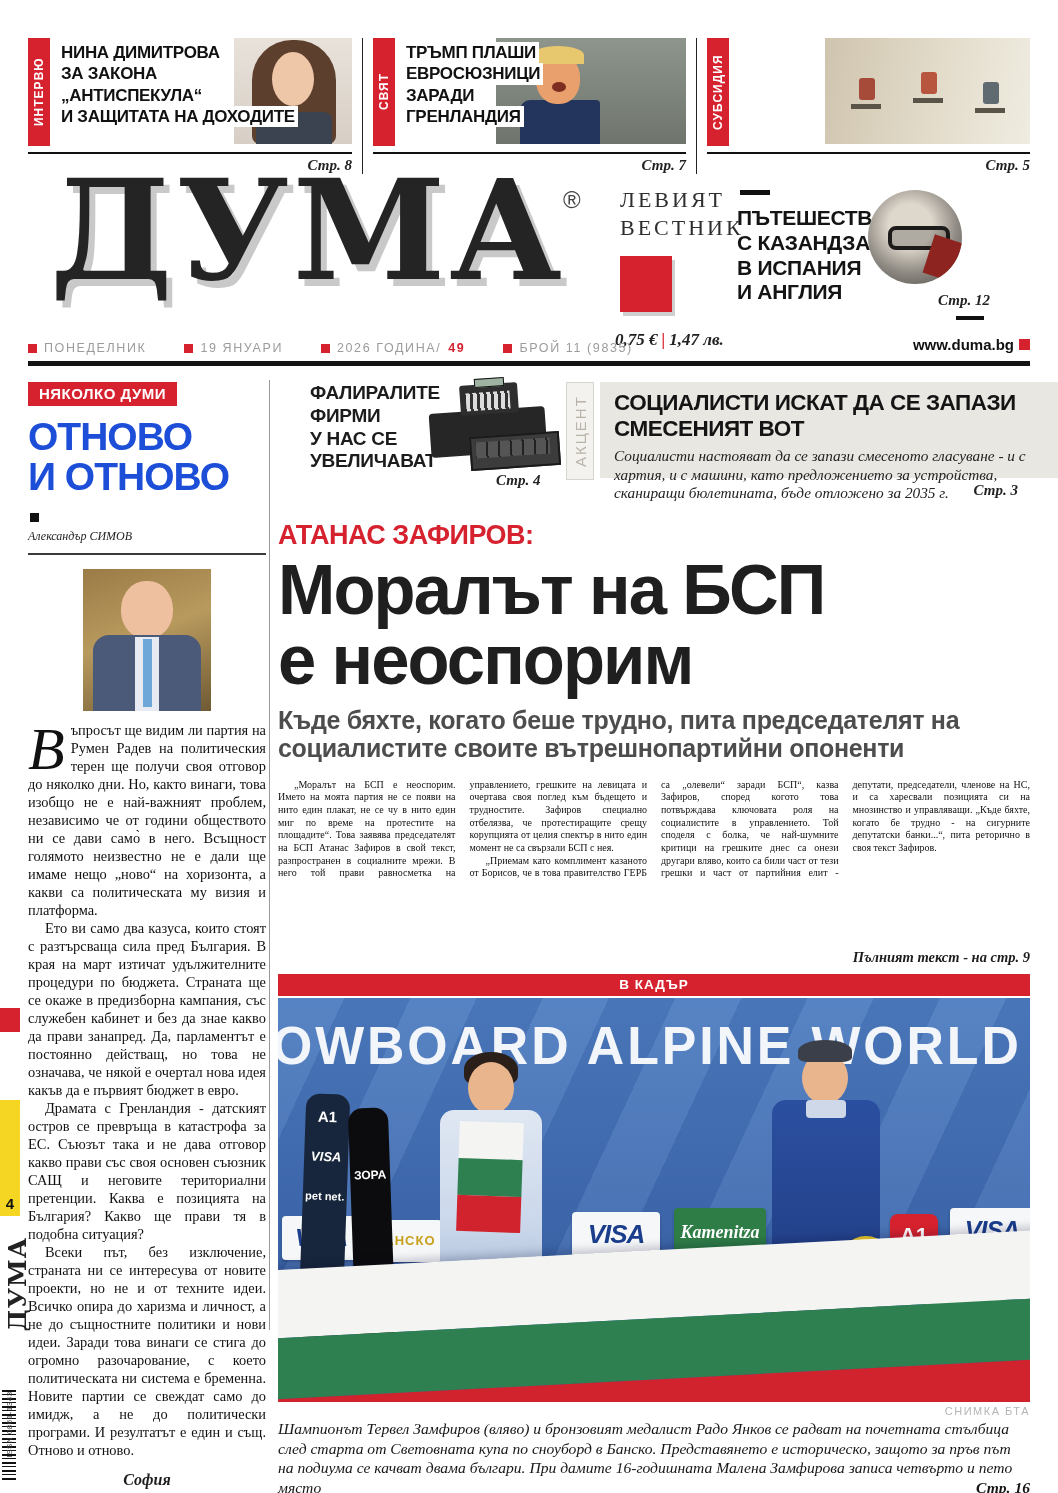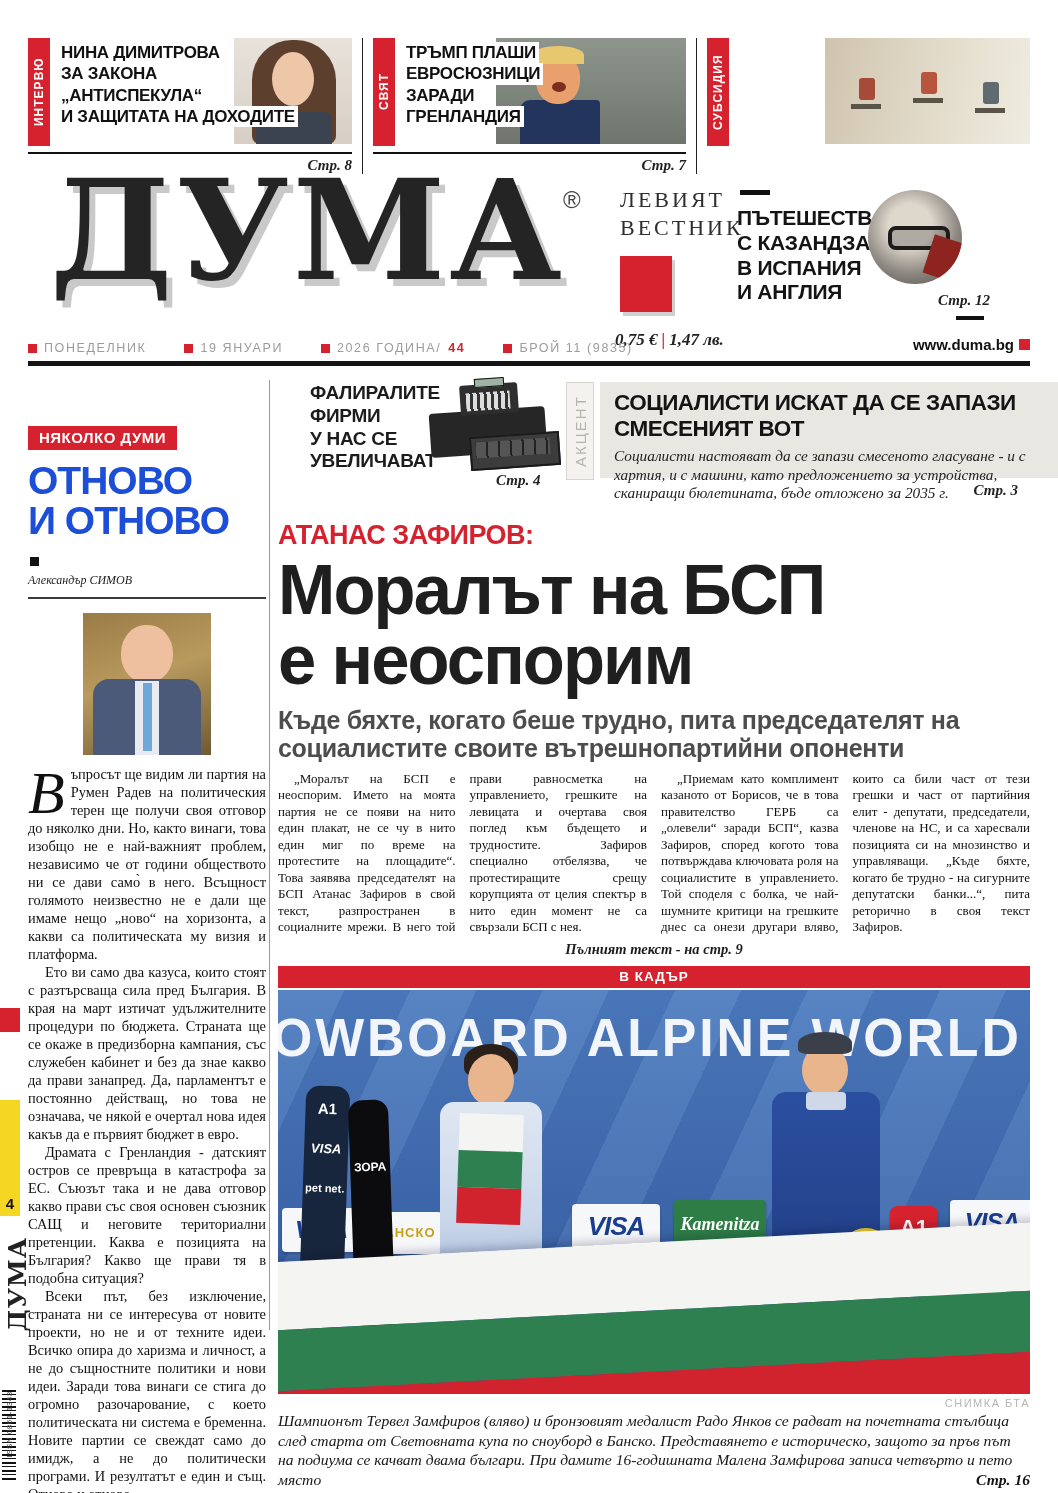--- a/index.html
+++ b/index.html
@@ -57,21 +57,21 @@
   .site i{width:11px;height:11px;background:#d6222e;display:inline-block;}
   .dateline{left:28px;top:341px;display:flex;gap:38px;font-size:12.5px;letter-spacing:1.6px;color:#9c9c9c;}
   .dateline .it{display:flex;align-items:center;gap:7px;}
   .dateline b{color:#d6222e;font-weight:bold;}
   .dateline i{width:9px;height:9px;background:#d6222e;display:inline-block;font-style:normal;}
   .blackbar{left:28px;top:361px;width:1002px;height:5px;background:#141414;}
 
   
   .opcol{left:28px;top:382px;width:238px;}
   .kicker{display:inline-block;background:#d6222e;color:#fff;font-weight:bold;font-size:15px;
-          letter-spacing:0.5px;padding:3px 11px 4px;margin-top:44px;}
+          letter-spacing:0.5px;padding:3px 11px 4px;}
   .optitle{font-weight:bold;font-size:39px;line-height:1.03;letter-spacing:-1px;color:#1d4ed8;margin-top:11px;}
   .opbullet{width:9px;height:9px;background:#111;margin:16px 0 7px 2px;}
   .opauthor{font-family:"Liberation Serif",serif;font-style:italic;font-size:12px;color:#222;}
   .oprule{border-top:2px solid #3a3a3a;margin-top:9px;}
   .opphoto{position:relative;width:128px;height:142px;margin:14px auto 10px;
            background:linear-gradient(160deg,#9b7b46 0%,#b89a5e 45%,#6f5a33 100%);overflow:hidden;}
   .opphoto .head{position:absolute;left:38px;top:12px;width:52px;height:58px;border-radius:48%;background:#eec0a0;}
   .opphoto .suit{position:absolute;left:10px;top:66px;width:108px;height:76px;background:#4a5a78;border-radius:16px 16px 0 0;}
   .opphoto .shirt{position:absolute;left:52px;top:68px;width:24px;height:74px;background:#e8ecf2;}
   .opphoto .tie{position:absolute;left:60px;top:70px;width:9px;height:68px;background:#6fa8d8;}
@@ -103,24 +103,24 @@
            display:flex;align-items:center;justify-content:center;}
   .akbox{position:absolute;left:292px;top:2px;width:460px;height:96px;background:#e9e7e2;box-sizing:border-box;padding:8px 14px;}
   .aktitle{font-weight:bold;font-size:22.5px;letter-spacing:-0.5px;color:#141414;}
   .aktext{margin-top:5px;font-family:"Liberation Serif",serif;font-style:italic;font-size:15.3px;line-height:1.22;color:#222;}
   .akpage{position:absolute;right:12px;top:102px;}
 
   .leadkicker{margin-top:32px;color:#d6222e;font-weight:bold;font-size:27px;letter-spacing:-0.5px;}
   .leadtitle{font-weight:bold;font-size:71px;line-height:0.99;letter-spacing:-2px;color:#1f1f1f;
              transform:scaleX(0.97);transform-origin:left;margin-top:4px;}
   .leadsub{margin-top:10px;font-weight:bold;font-size:25px;line-height:1.14;color:#4d4d4d;letter-spacing:-0.3px;width:700px;}
-  .leadcols{margin-top:8px;column-count:4;column-gap:14px;font-family:"Liberation Serif",serif;
-            font-size:13px;line-height:1.27;text-align:justify;color:#101010;height:168px;}
+  .leadcols{margin-top:16px;column-count:4;column-gap:14px;font-family:"Liberation Serif",serif;
+            font-size:10px;line-height:1.27;text-align:justify;color:#101010;height:168px;}
   .leadcols p{margin:0;text-indent:16px;}
-  .leadmore{text-align:center;font-family:"Liberation Serif",serif;font-style:italic;font-weight:bold;font-size:14.5px;margin-top:2px;}
+  .leadmore{text-align:right;font-family:"Liberation Serif",serif;font-style:italic;font-weight:bold;font-size:14.5px;margin-top:2px;}
 
   .frames{margin-top:8px;height:22px;background:#d6222e;color:#fff;font-weight:bold;font-size:13.5px;
           letter-spacing:1px;display:flex;align-items:center;justify-content:center;}
 
   
   .photo{position:relative;margin-top:2px;height:404px;overflow:hidden;
          background:linear-gradient(180deg,#4d7cc0 0%,#3f6bb0 55%,#36599c 100%);}
   .photo .stripes{position:absolute;inset:0;background:repeating-linear-gradient(115deg,rgba(255,255,255,.06) 0 60px,rgba(0,0,40,.05) 60px 120px);}
   .bigtext{position:absolute;left:-6px;top:16px;width:110%;color:#f2f5fa;font-weight:bold;font-size:54px;
            letter-spacing:3px;white-space:nowrap;transform:scaleX(0.96);transform-origin:left;}
@@ -207,20 +207,21 @@
         <div class="ttag">СУБСИДИЯ</div>
         <div class="tphoto ph-wall" style="width:205px;">
           <div class="w" style="left:34px;top:40px;background:#a64a3a;"></div>
           <div class="w" style="left:96px;top:34px;background:#b8553f;"></div>
           <div class="w" style="left:158px;top:44px;background:#5f6b70;"></div>
           <div class="p" style="left:26px;top:66px;"></div>
           <div class="p" style="left:88px;top:60px;"></div>
           <div class="p" style="left:150px;top:70px;"></div>
         </div>
       </div>
+      <div class="trule"><span class="pgnum">Стр. 5</span></div>
     </div>
   </div>
 
   <div class="abs logo">ДУМА</div>
   <div class="abs reg">®</div>
   <div class="abs tagline">
     <div>ЛЕВИЯТ</div>
     <div>ВЕСТНИК</div>
   </div>
   <div class="abs redsq accent"></div>
@@ -250,21 +251,21 @@
         <i></i>
         <span>ПОНЕДЕЛНИК</span>
       </div>
     <div class="it">
         <i></i>
         <span>19 ЯНУАРИ</span>
       </div>
     <div class="it">
         <i></i>
         <span>2026 ГОДИНА/</span>
-        <b>44</b>
+        <b>49</b>
       </div>
     <div class="it">
         <i></i>
         <span>БРОЙ 11 (9835)</span>
       </div>
   </div>
   <div class="abs blackbar"></div>
   <div class="abs vline"></div>
 
   <div class="abs opcol">

